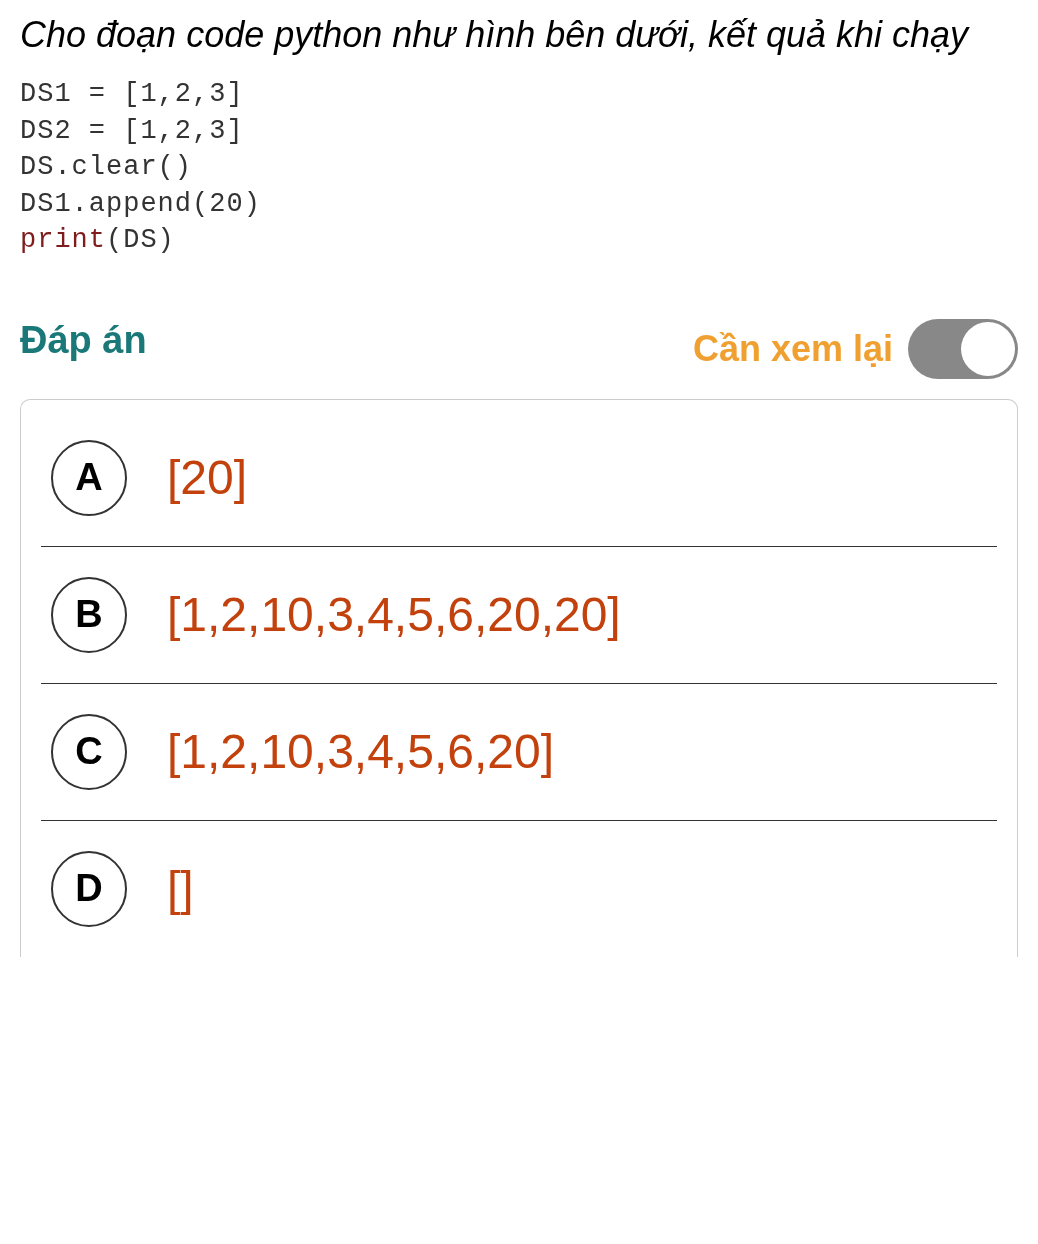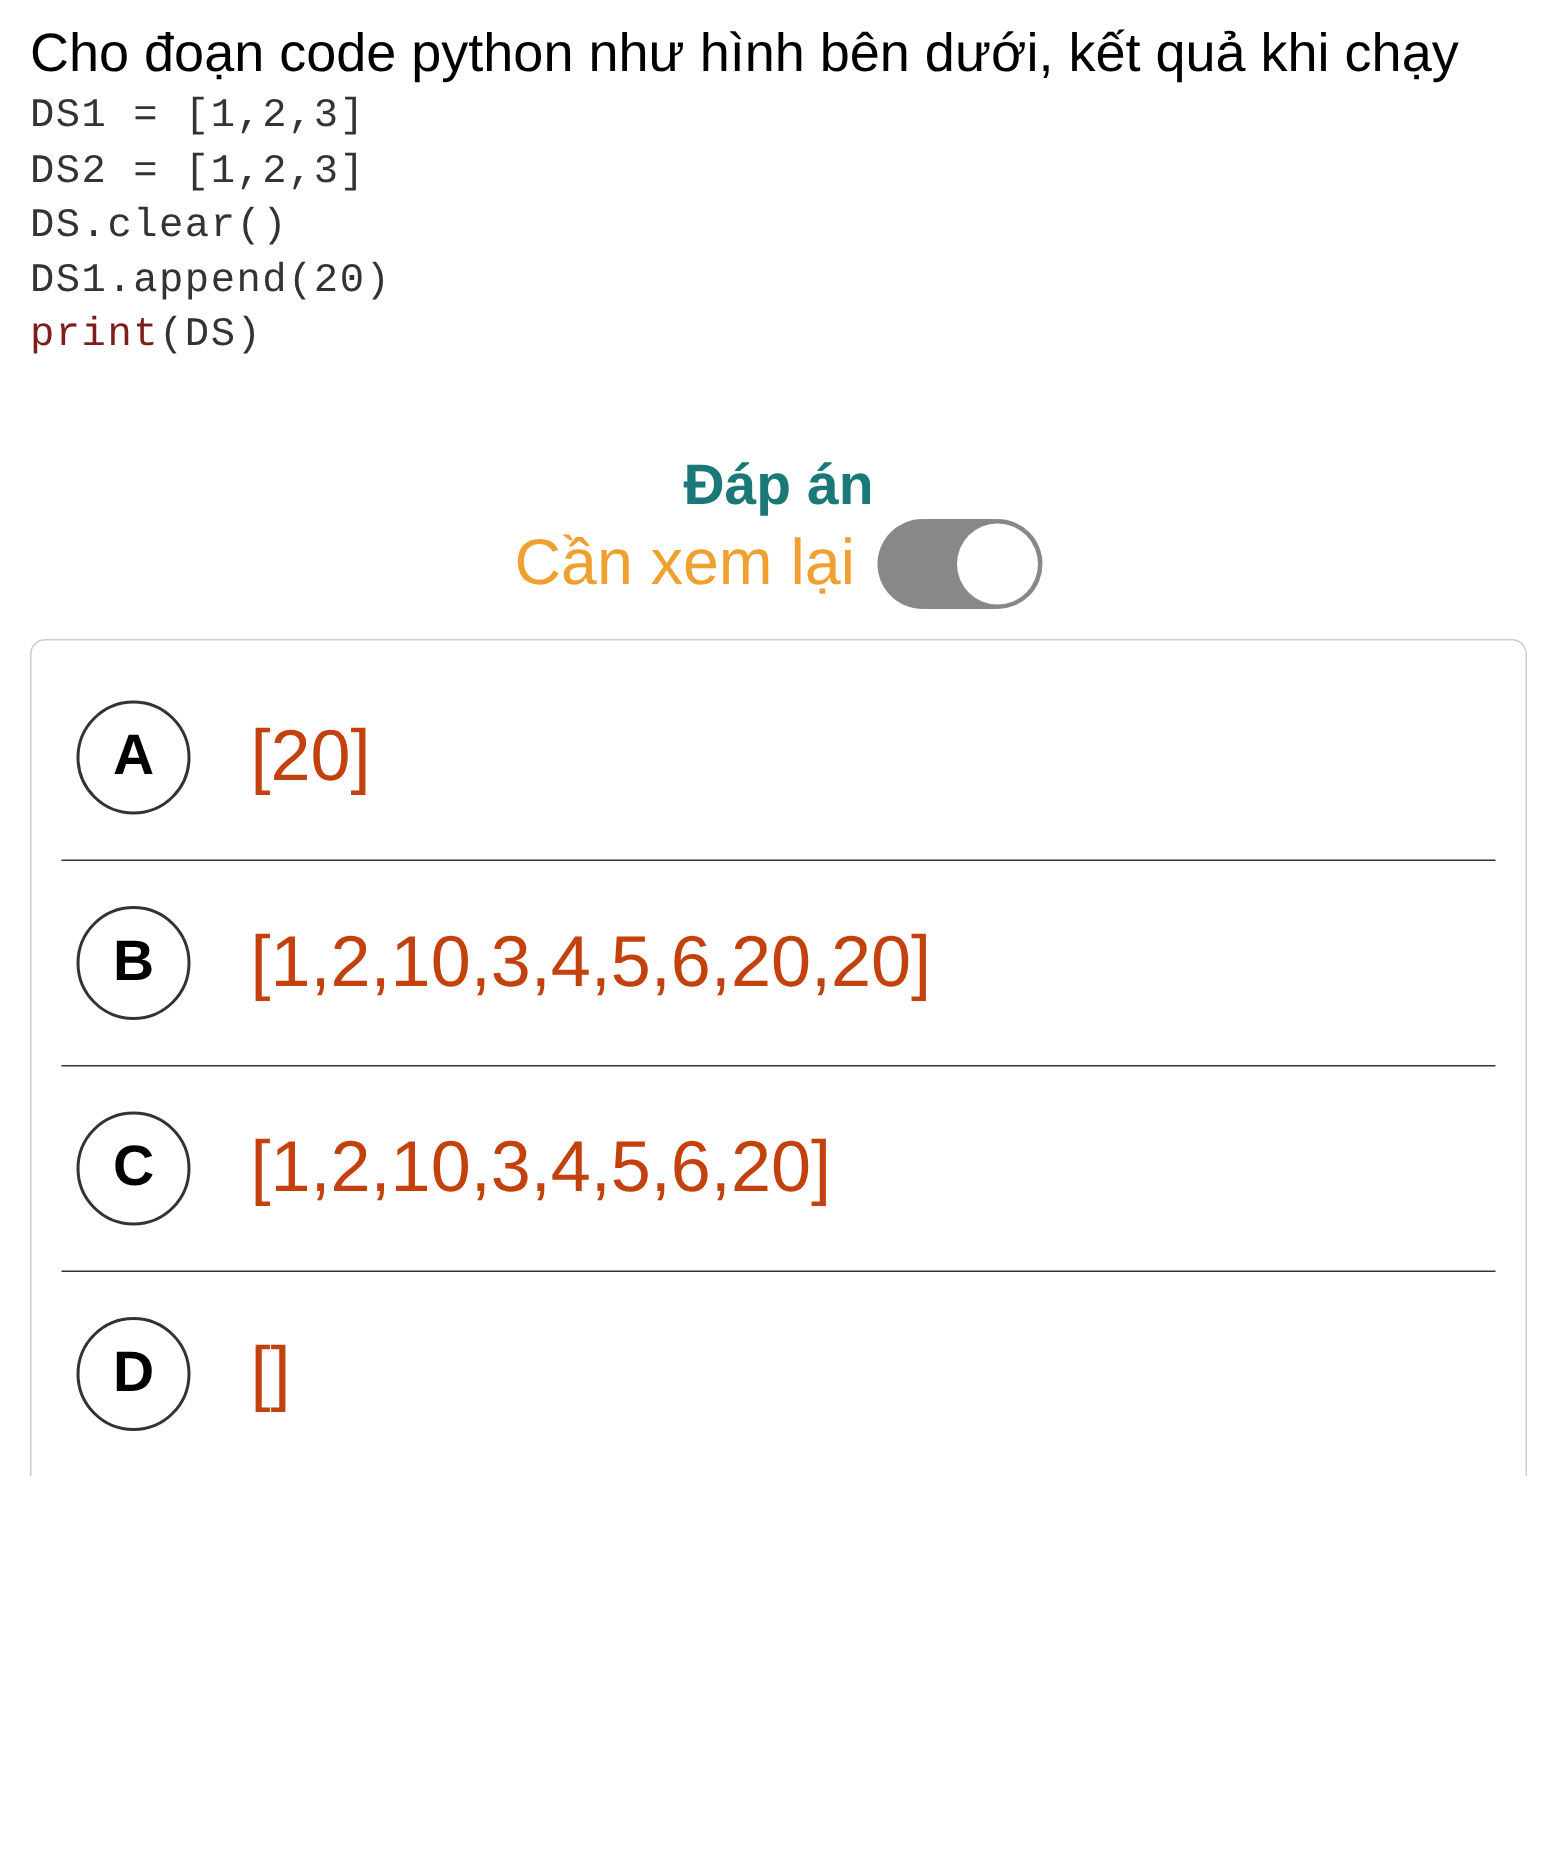--- a/index.html
+++ b/index.html
@@ -10,56 +10,56 @@
     body {
       font-family: Arial, sans-serif;
       background: #ffffff;
       width: 1038px;
       padding: 10px 20px;
     }
     .question-text {
       font-size: 36px;
       color: #000000;
       line-height: 1.4;
-      margin-bottom: 0;
+      margin-bottom: 16px;
+      font-style: italic;
     }
     .code-block {
       font-family: 'Courier New', Courier, monospace;
       font-size: 27px;
       color: #333333;
       line-height: 1.35;
       letter-spacing: 1px;
     }
     .code-line {
       white-space: pre;
     }
     .code-keyword {
       color: #7f1d1d;
     }
     .answer-header {
       display: flex;
       justify-content: space-between;
-      align-items: center;
+      align-items: flex-start;
       margin-top: 60px;
       margin-bottom: 20px;
-      flex-direction: column;
     }
     .answer-title {
       font-size: 38px;
       font-weight: bold;
       color: #1a7878;
     }
     .review-section {
       display: flex;
       align-items: center;
       gap: 15px;
     }
     .review-label {
-      font-size: 43px;
-      font-weight: normal;
+      font-size: 36px;
+      font-weight: bold;
       color: #f0a030;
     }
     .toggle-switch {
       width: 110px;
       height: 60px;
       background: #888888;
       border-radius: 30px;
       position: relative;
       cursor: pointer;
     }

